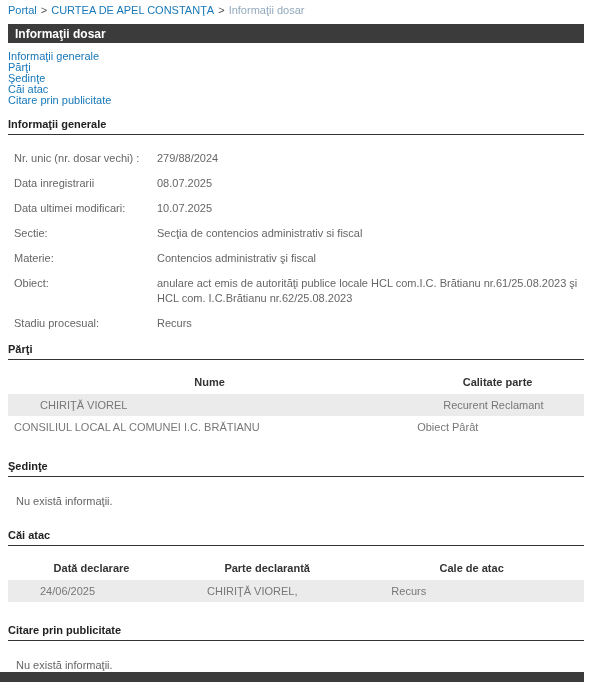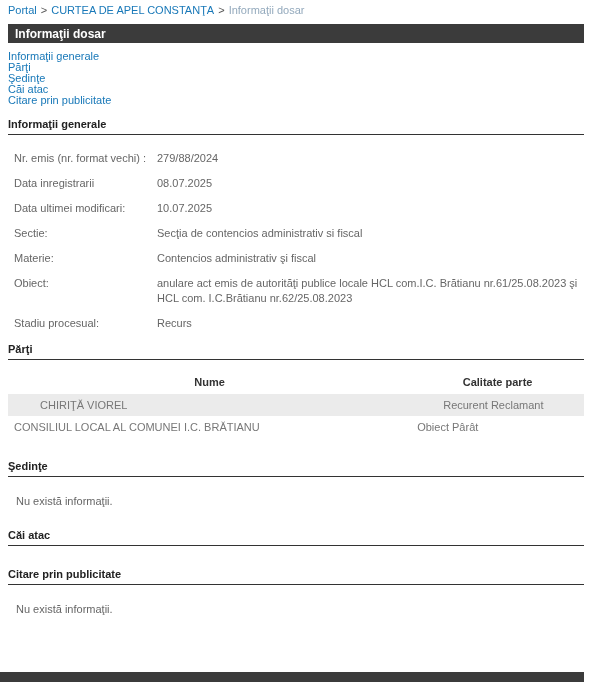--- a/index.html
+++ b/index.html
@@ -79,21 +79,21 @@
     <a>Informaţii generale</a>
     <a>Părţi</a>
     <a>Şedinţe</a>
     <a>Căi atac</a>
     <a>Citare prin publicitate</a>
   </div>
 
   <div class="section-heading">Informaţii generale</div>
   <div class="fields">
     <div class="field-row">
-      <div class="field-label">Nr. emis (nr. format vechi) :</div>
+      <div class="field-label">Nr. unic (nr. dosar vechi) :</div>
       <div class="field-value">279/88/2024</div>
     </div>
     <div class="field-row">
       <div class="field-label">Data inregistrarii</div>
       <div class="field-value">08.07.2025</div>
     </div>
     <div class="field-row">
       <div class="field-label">Data ultimei modificari:</div>
       <div class="field-value">10.07.2025</div>
     </div>
@@ -136,19 +136,40 @@
         <td>CONSILIUL LOCAL AL COMUNEI I.C. BRĂTIANU</td>
         <td>Obiect Pârât</td>
       </tr>
     </tbody>
   </table>
 
   <div class="section-heading mt-md">Şedinţe</div>
   <div class="empty-text">Nu există informaţii.</div>
 
   <div class="section-heading mt-md">Căi atac</div>
+  <table class="cai">
+    <colgroup>
+        <col class="c1">
+        <col class="c2">
+        <col class="c3">
+      </colgroup>
+    <thead>
+      <tr>
+        <th>Dată declarare</th>
+        <th>Parte declarantă</th>
+        <th>Cale de atac</th>
+      </tr>
+    </thead>
+    <tbody>
+      <tr class="row-gray">
+        <td>24/06/2025</td>
+        <td>CHIRIŢĂ VIOREL,</td>
+        <td>Recurs</td>
+      </tr>
+    </tbody>
+  </table>
 
   <div class="section-heading mt-md">Citare prin publicitate</div>
   <div class="empty-text">Nu există informaţii.</div>
 
   <div class="bottom-bar"></div>
 
 </div>
 
 </body></html>

